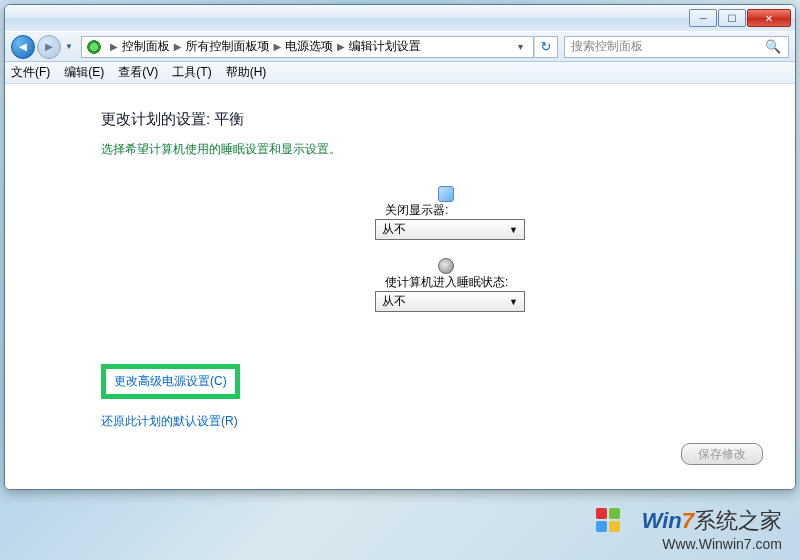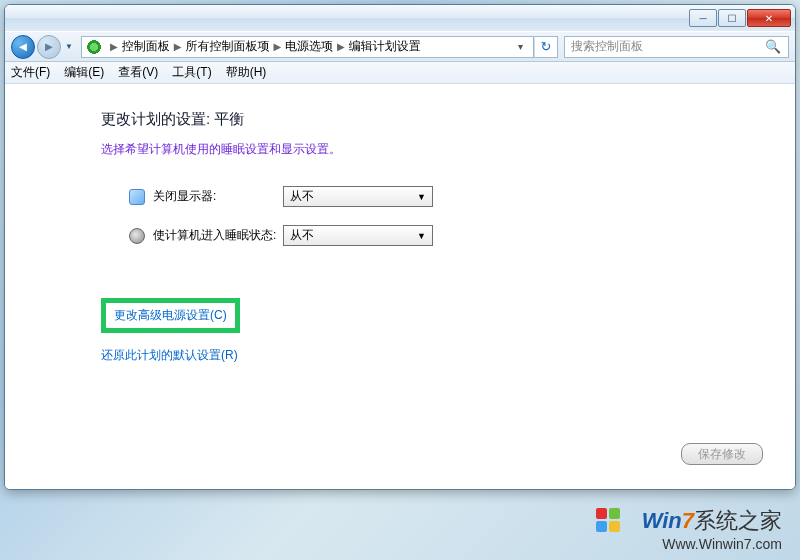--- a/index.html
+++ b/index.html
@@ -125,22 +125,22 @@
   .menu-item { margin-right: 14px; }
   .content {
     flex:1;
     background:#fff;
     padding: 26px 24px 16px 96px;
     position:relative;
     display:flex;
     flex-direction:column;
   }
   .heading { color:#0f172a; font-size:15px; margin-bottom:12px; }
-  .subtext { color:#6d28d9; font-size:12px; margin-bottom:28px;}
-  .setting-row { display:flex; align-items:center; margin-bottom:18px; margin-left:28px;}
+  .subtext { color:#15803d; font-size:12px; margin-bottom:28px;}
+  .setting-row { display:flex; align-items:center; margin-bottom:18px; margin-left:28px;flex-direction:column;}
   .row-icon {
     width:16px; height:16px; margin-right:8px;
     border-radius:3px;
   }
   .icon-display { background: linear-gradient(135deg,#bfe0ff,#6ab0f0); border:1px solid #4a8ad0;}
   .icon-sleep { background: radial-gradient(circle at 40% 40%, #e8e8e8, #888); border:1px solid #666; border-radius:50%;}
   .row-label { width: 130px; }
   .dropdown {
     width: 150px; height:21px;
     border:1px solid #707070;

